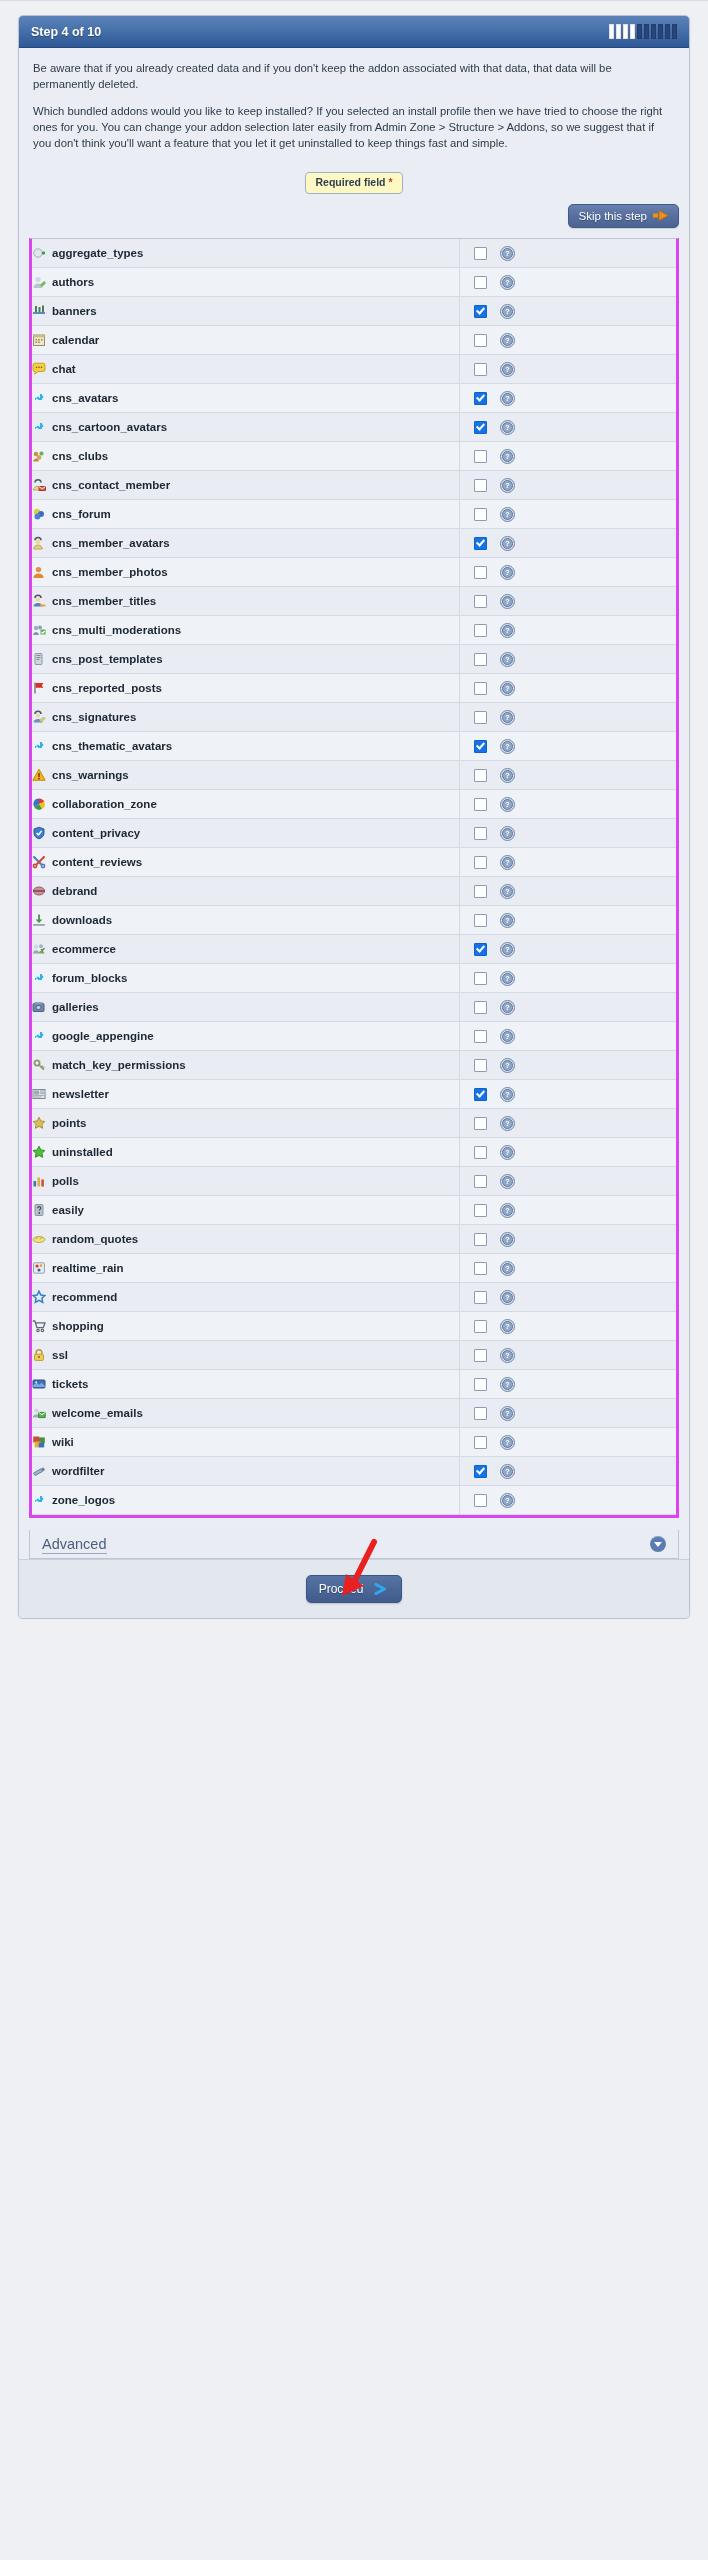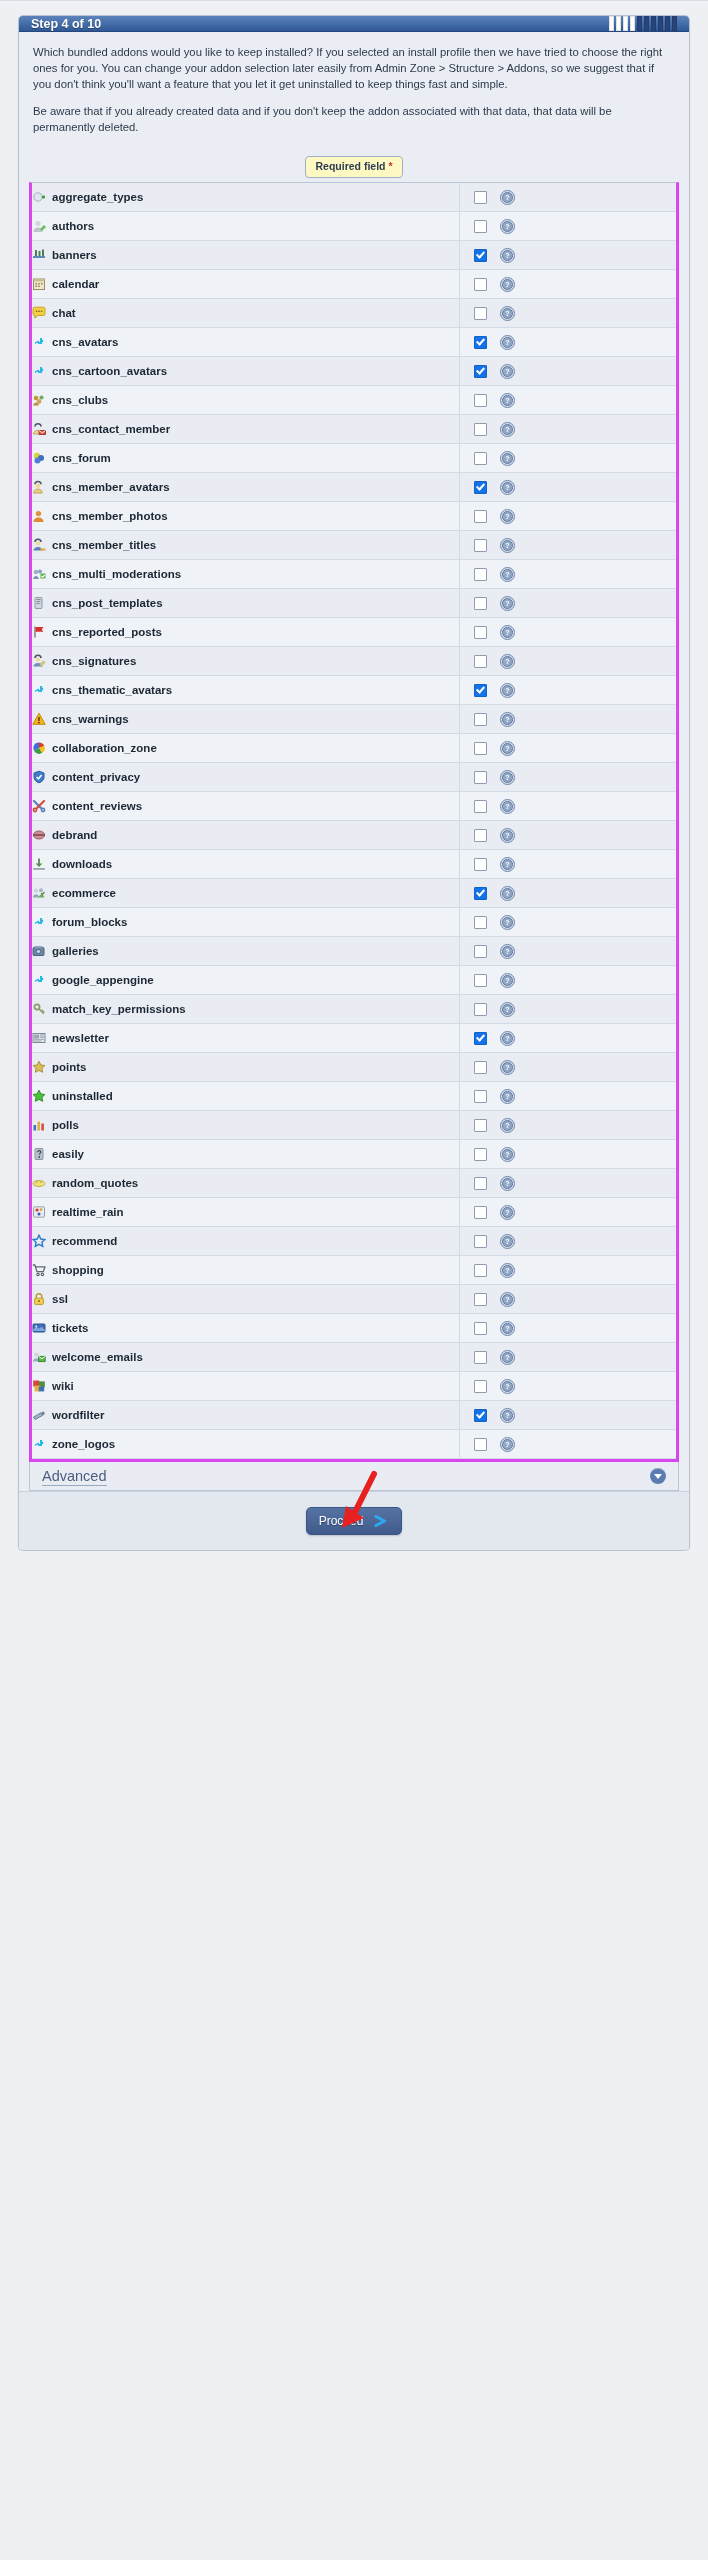--- a/index.html
+++ b/index.html
@@ -35,21 +35,21 @@
   
   .wizard{
     margin:0 18px;
     border:1px solid #b9c4d3;
     border-radius:5px;
     background:#eaeef4;
     box-shadow:0 1px 2px rgba(40,60,90,.08);
     overflow:hidden;
   }
   .wizard-header{
-    height:16px;
+    height:32px;
     background:linear-gradient(to bottom,#5c82ba 0%,#4771ab 45%,#2f5897 100%);
     border-bottom:1px solid #24467d;
     display:flex;
     align-items:center;
     justify-content:space-between;
     padding:0 12px;
     box-sizing:border-box;
   }
   .step-label{
     color:#ffffff;
@@ -120,21 +120,21 @@
   }
   .arrow-orange{
     display:inline-block;
     width:16px;height:11px;
     position:relative;
   }
   .arrow-orange svg{display:block;}
 
   
   .addon-box{
-    margin:0 10px 0 10px;
+    margin:0 10px 12px 10px;
     border:3px solid #d946ef;
     border-top:1px solid #bcc7d6;
     background:#404040;
   }
   table.addons{
     width:100%;
     border-collapse:collapse;
     table-layout:fixed;
   }
   table.addons tr{height:29px;}
@@ -299,28 +299,39 @@
           <span class="seg"></span>
           <span class="seg"></span>
           <span class="seg"></span>
           <span class="seg"></span>
           <span class="seg"></span>
           <span class="seg"></span>
         </span>
     </div>
 
     <div class="intro">
+      <p>Be aware that if you already created data and if you don't keep the addon associated with that data, that data will be permanently deleted.</p>
       <p>Which bundled addons would you like to keep installed? If you selected an install profile then we have tried to choose the right ones for you. You can change your addon selection later easily from Admin Zone &gt; Structure &gt; Addons, so we suggest that if you don't think you'll want a feature that you let it get uninstalled to keep things fast and simple.</p>
-      <p>Be aware that if you already created data and if you don't keep the addon associated with that data, that data will be permanently deleted.</p>
     </div>
 
     <div class="chip-row">
       <button class="req-chip"><span>Required field</span> <span class="star">*</span></button>
     </div>
 
+    <div class="skip-row">
+      <button class="skip-btn">
+        <span>Skip this step</span>
+        <span class="arrow-orange">
+          <svg width="16" height="11" viewBox="0 0 16 11">
+            <rect x="0" y="3.5" width="5" height="4" fill="#f0900f"></rect>
+            <path d="M6 0.5 L15 5.5 L6 10.5 Z" fill="#f0900f" stroke="#b86b06" stroke-width="0.7"></path>
+          </svg>
+        </span>
+      </button>
+    </div>
 
     <div class="addon-box">
       <table class="addons">
         <tbody id="addon-rows">
             <tr class="odd">
               <td class="name-cell"><span class="ic"><svg width="14" height="14" viewBox="0 0 14 14">
                     <circle cx="6" cy="7" r="4.2" fill="#dfe6ee" stroke="#9fb0c0"></circle>
                     <path d="M10 7h3M11.5 5.5v3" stroke="#3c9a3c" stroke-width="2"></path>
                   </svg></span><span>aggregate_types</span></td>
               <td class="check-cell"><span class="cbx" role="checkbox" aria-checked="false"></span></td>

